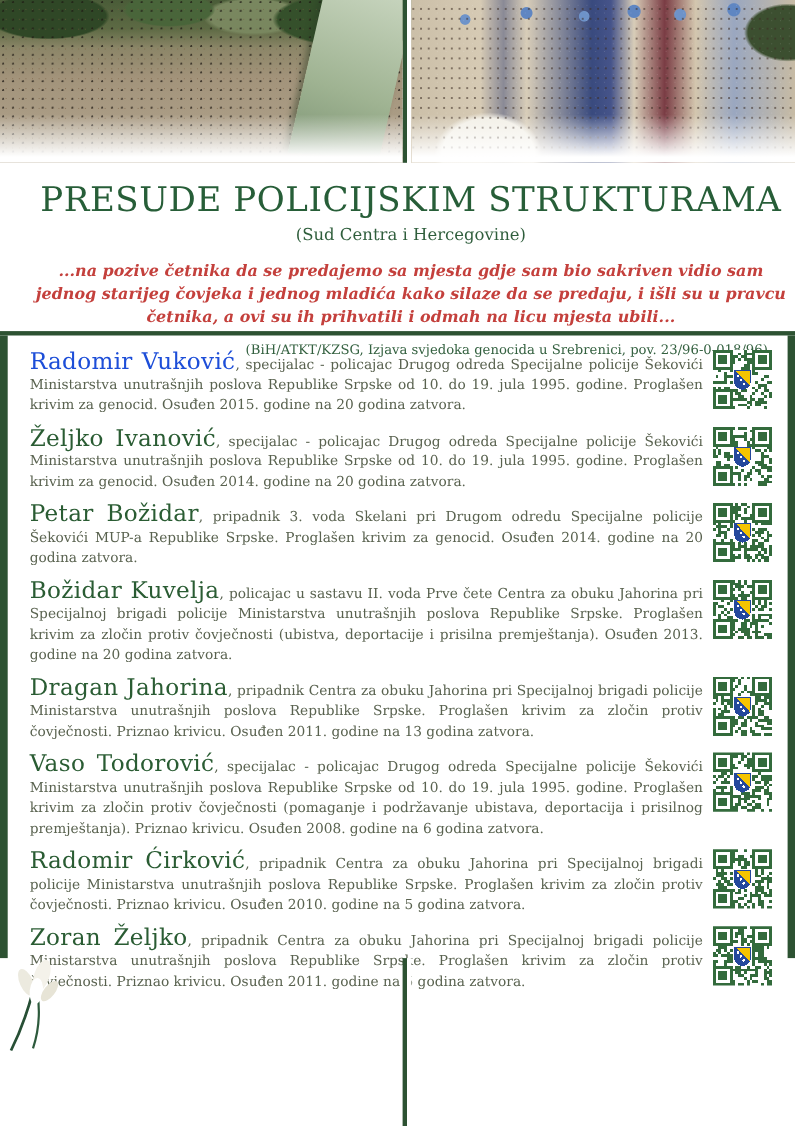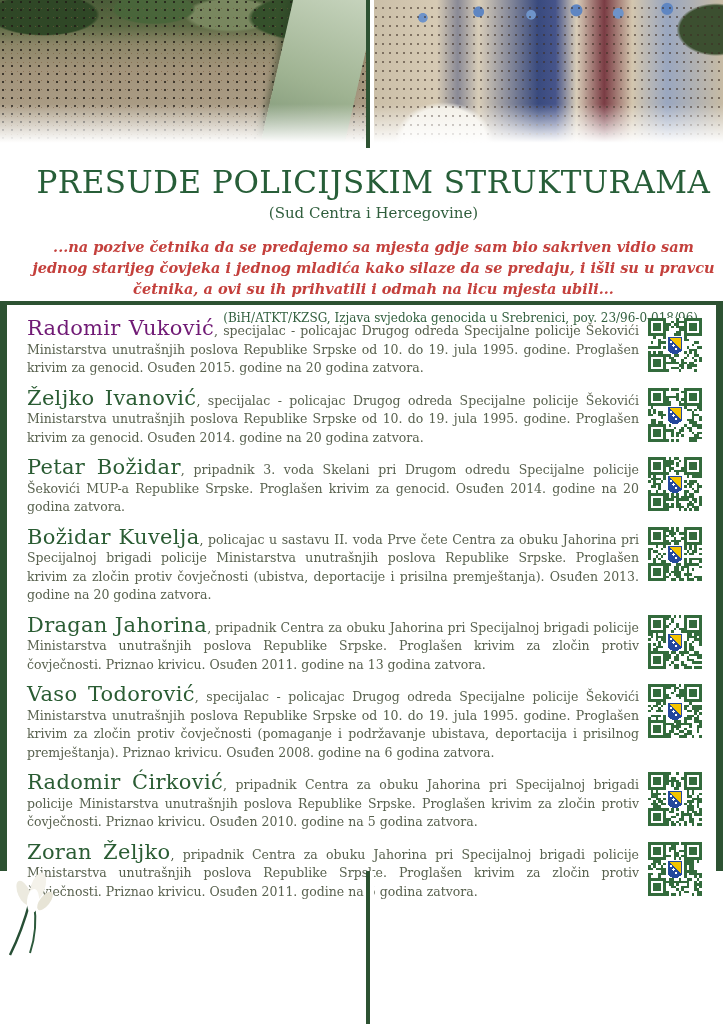--- a/index.html
+++ b/index.html
@@ -124,21 +124,21 @@
     <div id="quote" style="color: rgb(196, 64, 60);">...na pozive četnika da se predajemo sa mjesta gdje sam bio sakriven vidio sam jednog starijeg čovjeka i jednog mladića kako silaze da se predaju, i išli su u pravcu četnika, a ovi su ih prihvatili i odmah na licu mjesta ubili...</div>
     <div id="attribution">(BiH/ATKT/KZSG, Izjava svjedoka genocida u Srebrenici, pov. 23/96-0-018/96)</div>
   </div>
 
   <div id="h-rule" style="background: rgb(45, 82, 50);"></div>
   <div id="left-bar" style="background: rgb(45, 82, 50);"></div>
   <div id="right-bar" style="background: rgb(45, 82, 50);"></div>
 
   <div id="entries">
       <div class="entry">
-        <div class="entry-text" style="color: rgb(89, 98, 79);"><span class="entry-name" style="color: #701a75;">Radomir Vuković</span><span>, specijalac - policajac Drugog odreda Specijalne policije Šekovići Ministarstva unutrašnjih poslova Republike Srpske od 10. do 19. jula 1995. godine. Proglašen krivim za genocid. Osuđen 2015. godine na 20 godina zatvora.</span></div>
+        <div class="entry-text" style="color: rgb(89, 98, 79);"><span class="entry-name" style="color: #1d4ed8;">Radomir Vuković</span><span>, specijalac - policajac Drugog odreda Specijalne policije Šekovići Ministarstva unutrašnjih poslova Republike Srpske od 10. do 19. jula 1995. godine. Proglašen krivim za genocid. Osuđen 2015. godine na 20 godina zatvora.</span></div>
         <div class="qr"><svg viewBox="0 0 21 21" width="54" height="54" shape-rendering="crispEdges">
             <rect width="21" height="21" fill="#fff"></rect>
             <g fill="#336b3c">
               <rect x="11" y="0" width="1" height="1"></rect>
               <rect x="9" y="1" width="1" height="1"></rect>
               <rect x="11" y="1" width="1" height="1"></rect>
               <rect x="12" y="1" width="1" height="1"></rect>
               <rect x="13" y="1" width="1" height="1"></rect>
               <rect x="7" y="2" width="1" height="1"></rect>
               <rect x="8" y="2" width="1" height="1"></rect>

